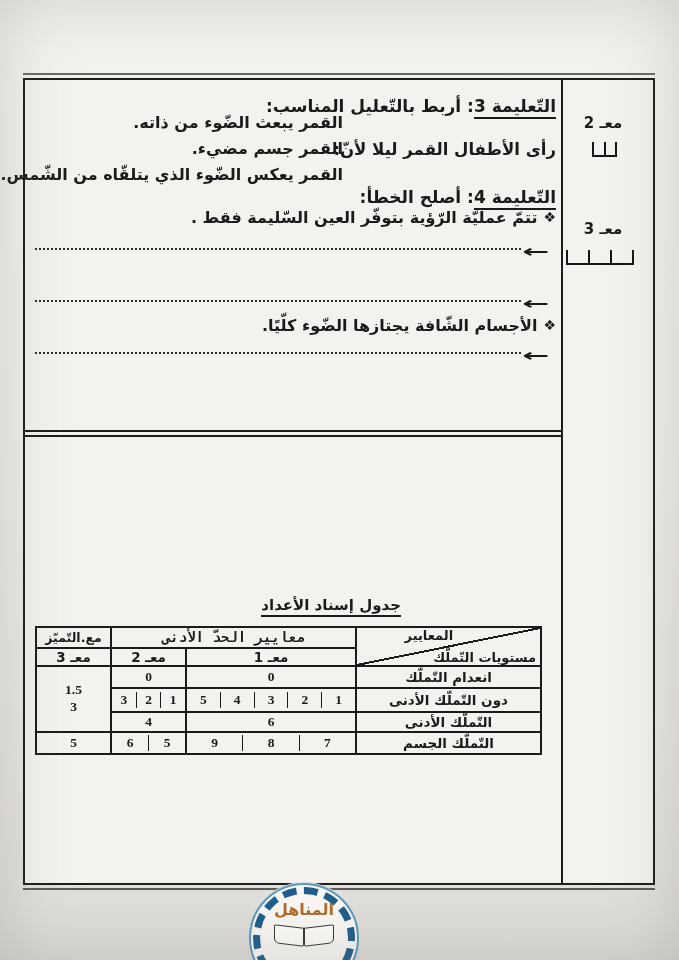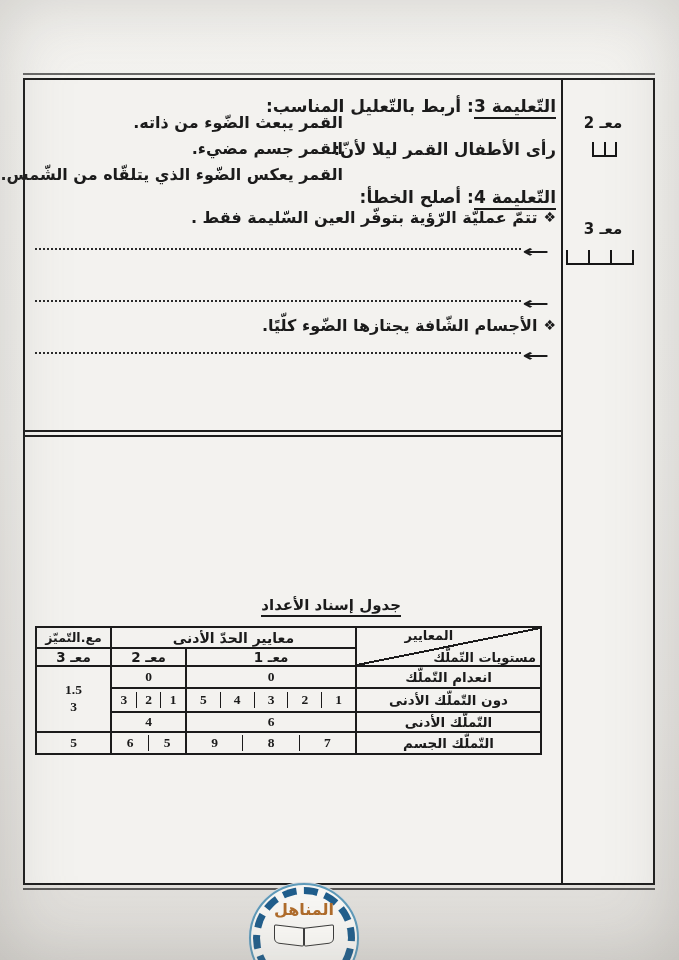--- a/index.html
+++ b/index.html
@@ -126,21 +126,21 @@
           <col style="width:170px">
           <col style="width:75px">
           <col style="width:75px">
         </colgroup>
       <tbody>
           <tr class="hr1">
         <td class="corner" rowspan="2">
           <span class="corner-top">المعايير</span>
           <span class="corner-bottom">مستويات التّملّك</span>
         </td>
-        <td colspan="2" style="font-size:14px;">معايير الحدّ الأدنى</td>
+        <td colspan="2" style="font-size:14px;font-family:Liberation Mono, monospace;">معايير الحدّ الأدنى</td>
         <td style="font-size:12.5px;border-radius:7px;">مع.التّميّز</td>
       </tr>
       <tr class="hr2">
         <td>معـ 1</td>
         <td>معـ 2</td>
         <td>معـ 3</td>
       </tr>
       <tr class="dr1">
         <td class="rowlab">انعدام التّملّك</td>
         <td class="num">0</td>

